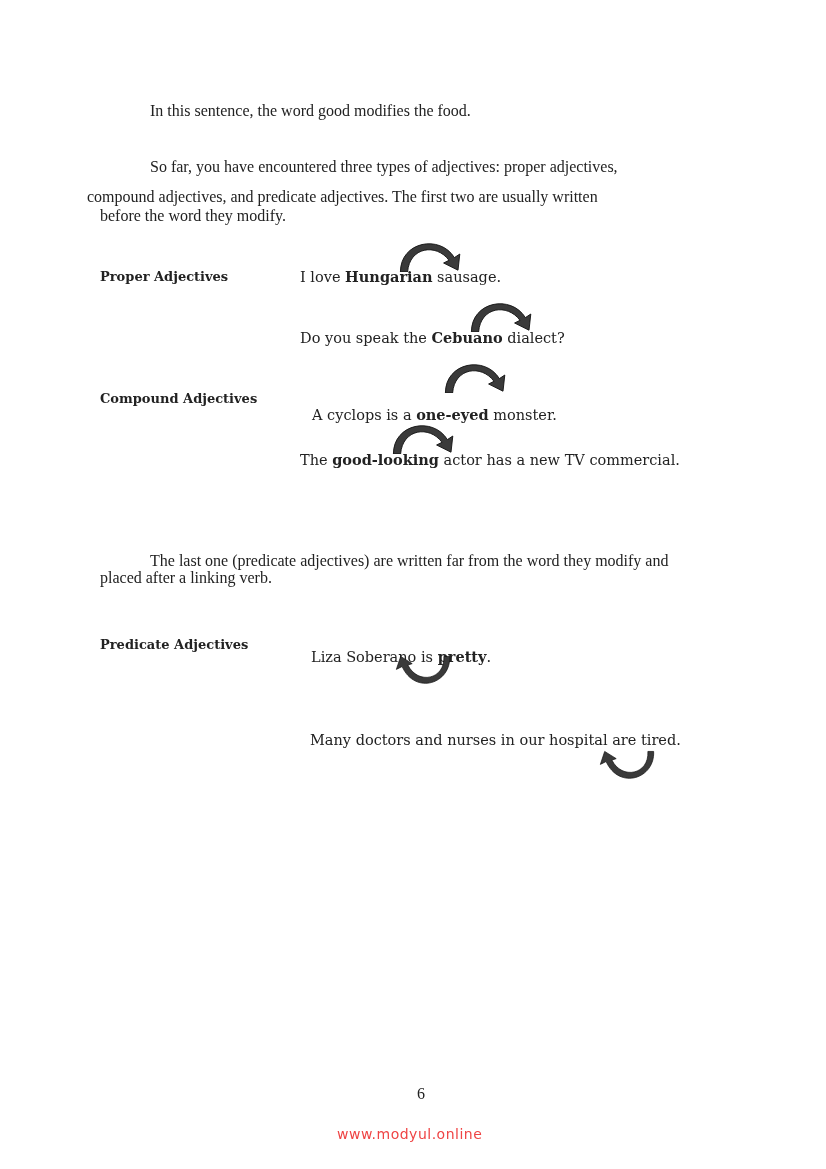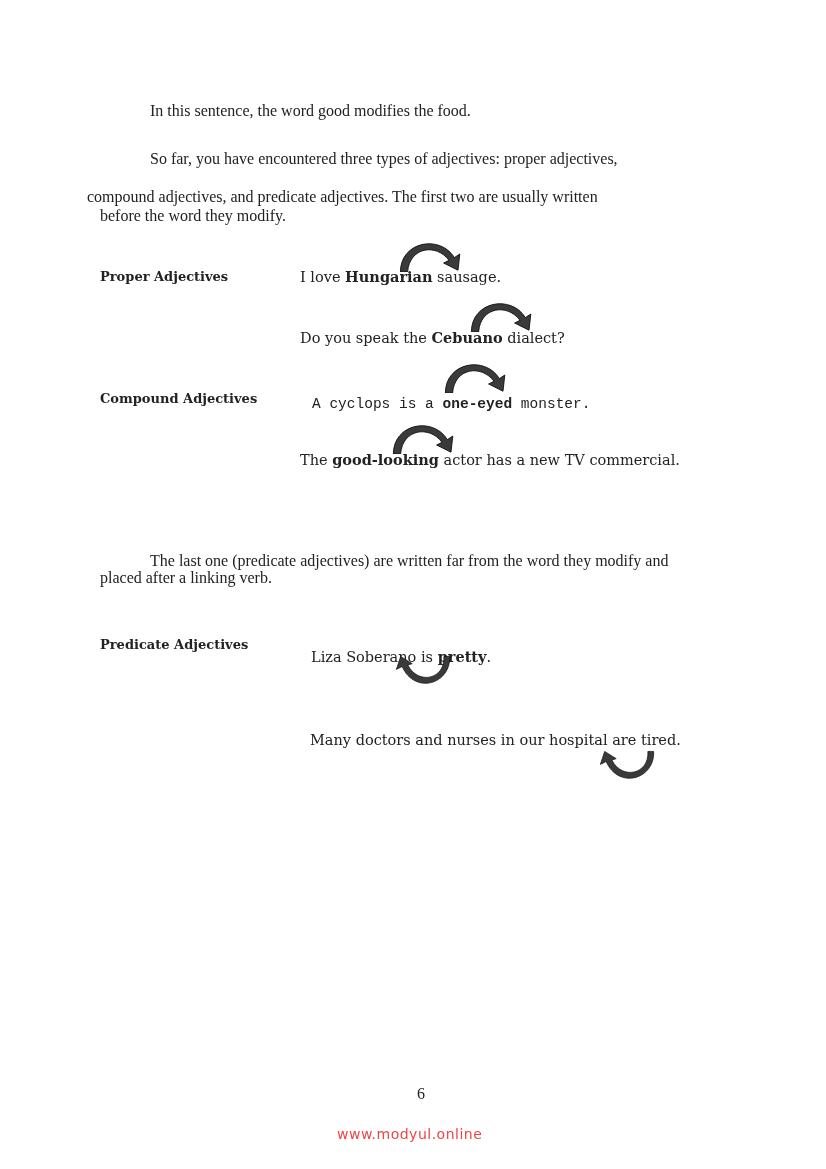--- a/index.html
+++ b/index.html
@@ -20,21 +20,21 @@
       <path d="M6 40 C6 6, 50 -2, 66 24 L72 20 L70 38 L54 30 L60 27 C46 8, 16 12, 14 40 Z" fill="#3a3a3a" stroke="#111" stroke-width="1"></path>
     </symbol>
     <symbol id="arc-under" viewBox="0 0 90 50">
       <path d="M82 2 C84 40, 34 56, 16 16 L8 20 L14 2 L30 12 L24 14 C38 42, 76 34, 74 2 Z" fill="#3a3a3a" stroke="#111" stroke-width="1"></path>
     </symbol>
   </defs>
 </svg>
 
 <div class="t serif2" style="left:150px; top:101px;">In this sentence, the word good modifies the food.</div>
 
-<div class="t serif2" style="left:150px; top:149px;">So far, you have encountered three types of adjectives: proper adjectives,</div>
+<div class="t serif2" style="left:150px; top:157px;">So far, you have encountered three types of adjectives: proper adjectives,</div>
 <div class="t serif2" style="left:87px; top:187px;">compound adjectives, and predicate adjectives. The first two are usually written</div>
 <div class="t serif2" style="left:100px; top:206px;">before the word they modify.</div>
 
 <div class="t lbl" style="left:100px; top:267px;">Proper Adjectives</div>
 <svg class="arrow" style="left:393px; top:236px;" width="76" height="36">
     <use href="#arc-over"></use>
   </svg>
 <div class="t" style="left:300px; top:267px;">
   <span>I love </span><span class="b">Hungarian</span><span> sausage.</span>
 </div>
@@ -42,21 +42,21 @@
     <use href="#arc-over"></use>
   </svg>
 <div class="t" style="left:300px; top:328px;">
   <span>Do you speak the </span><span class="b">Cebuano</span><span> dialect?</span>
 </div>
 
 <div class="t lbl" style="left:100px; top:389px;">Compound Adjectives</div>
 <svg class="arrow" style="left:438px; top:357px;" width="76" height="36">
     <use href="#arc-over"></use>
   </svg>
-<div class="t" style="left:312px; top:395px;font-family:Liberation Mono, monospace;">
+<div class="t" style="left:312px; top:405px;">
   <span>A cyclops is a </span><span class="b">one-eyed</span><span> monster.</span>
 </div>
 <svg class="arrow" style="left:386px; top:418px;" width="76" height="36">
     <use href="#arc-over"></use>
   </svg>
 <div class="t" style="left:300px; top:450px;">
   <span>The </span><span class="b">good-looking</span><span> actor has a new TV commercial.</span>
 </div>
 
 <div class="t serif2" style="left:150px; top:551px;">The last one (predicate adjectives) are written far from the word they modify and</div>

